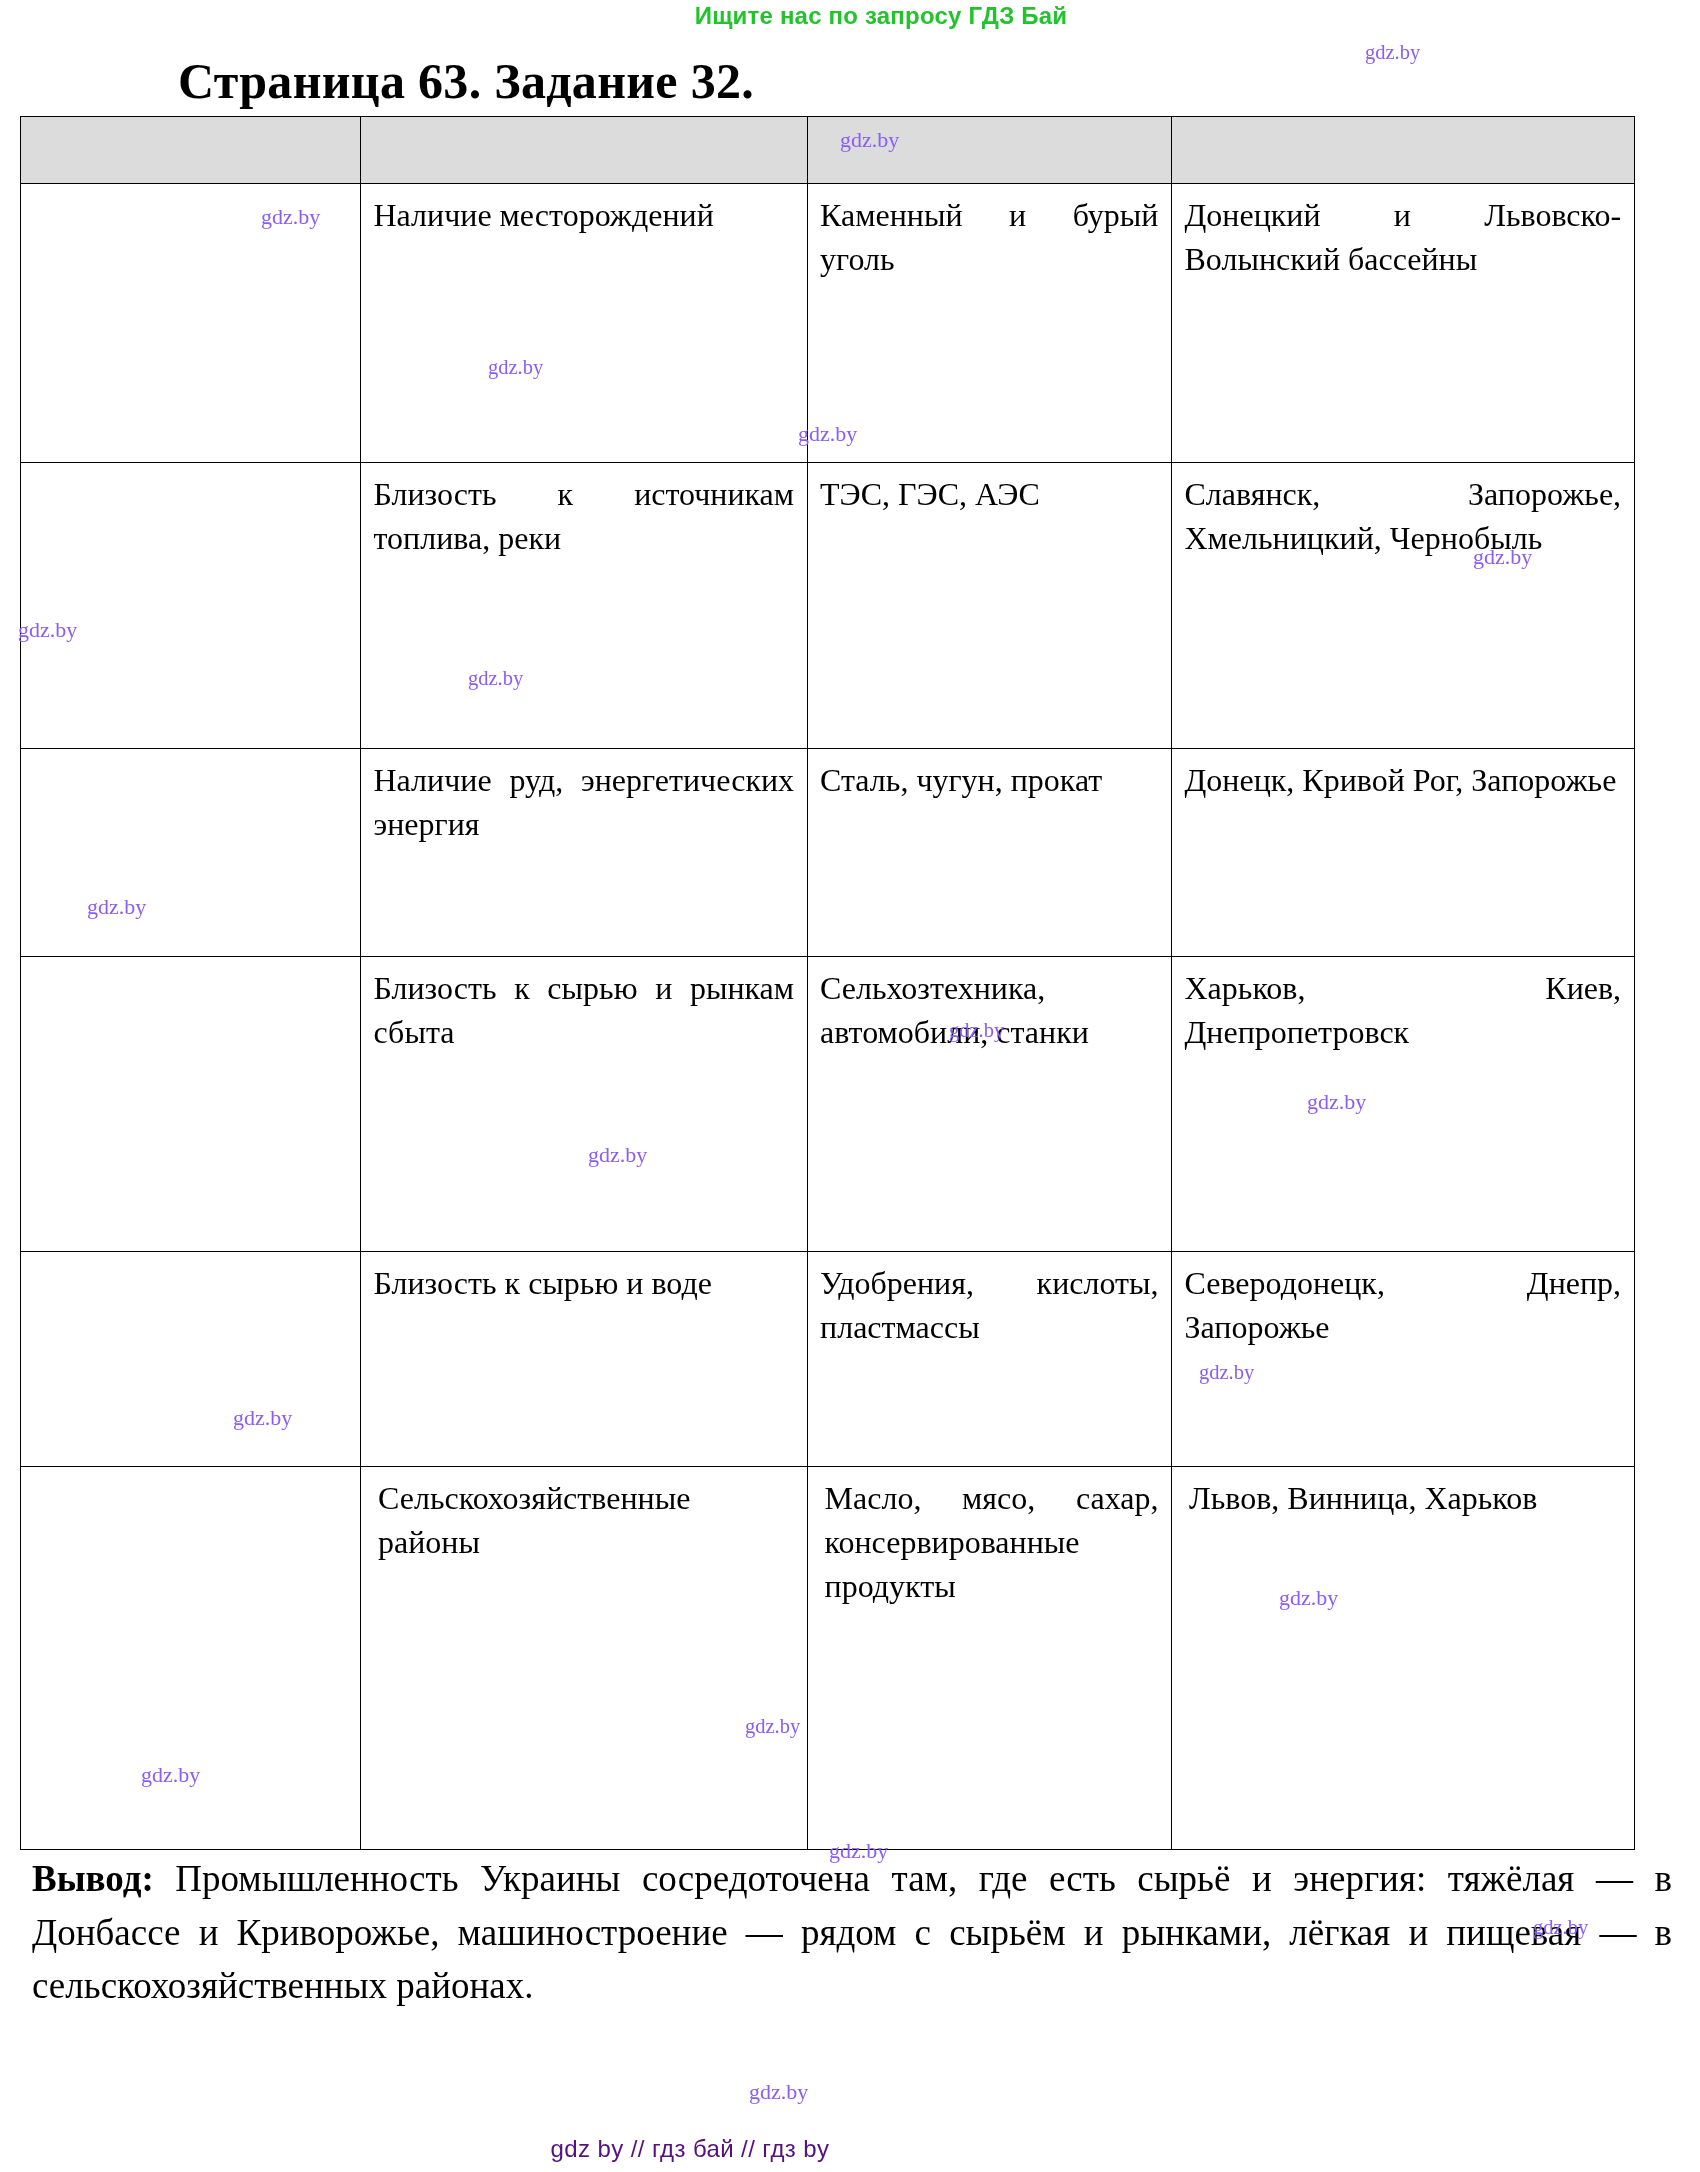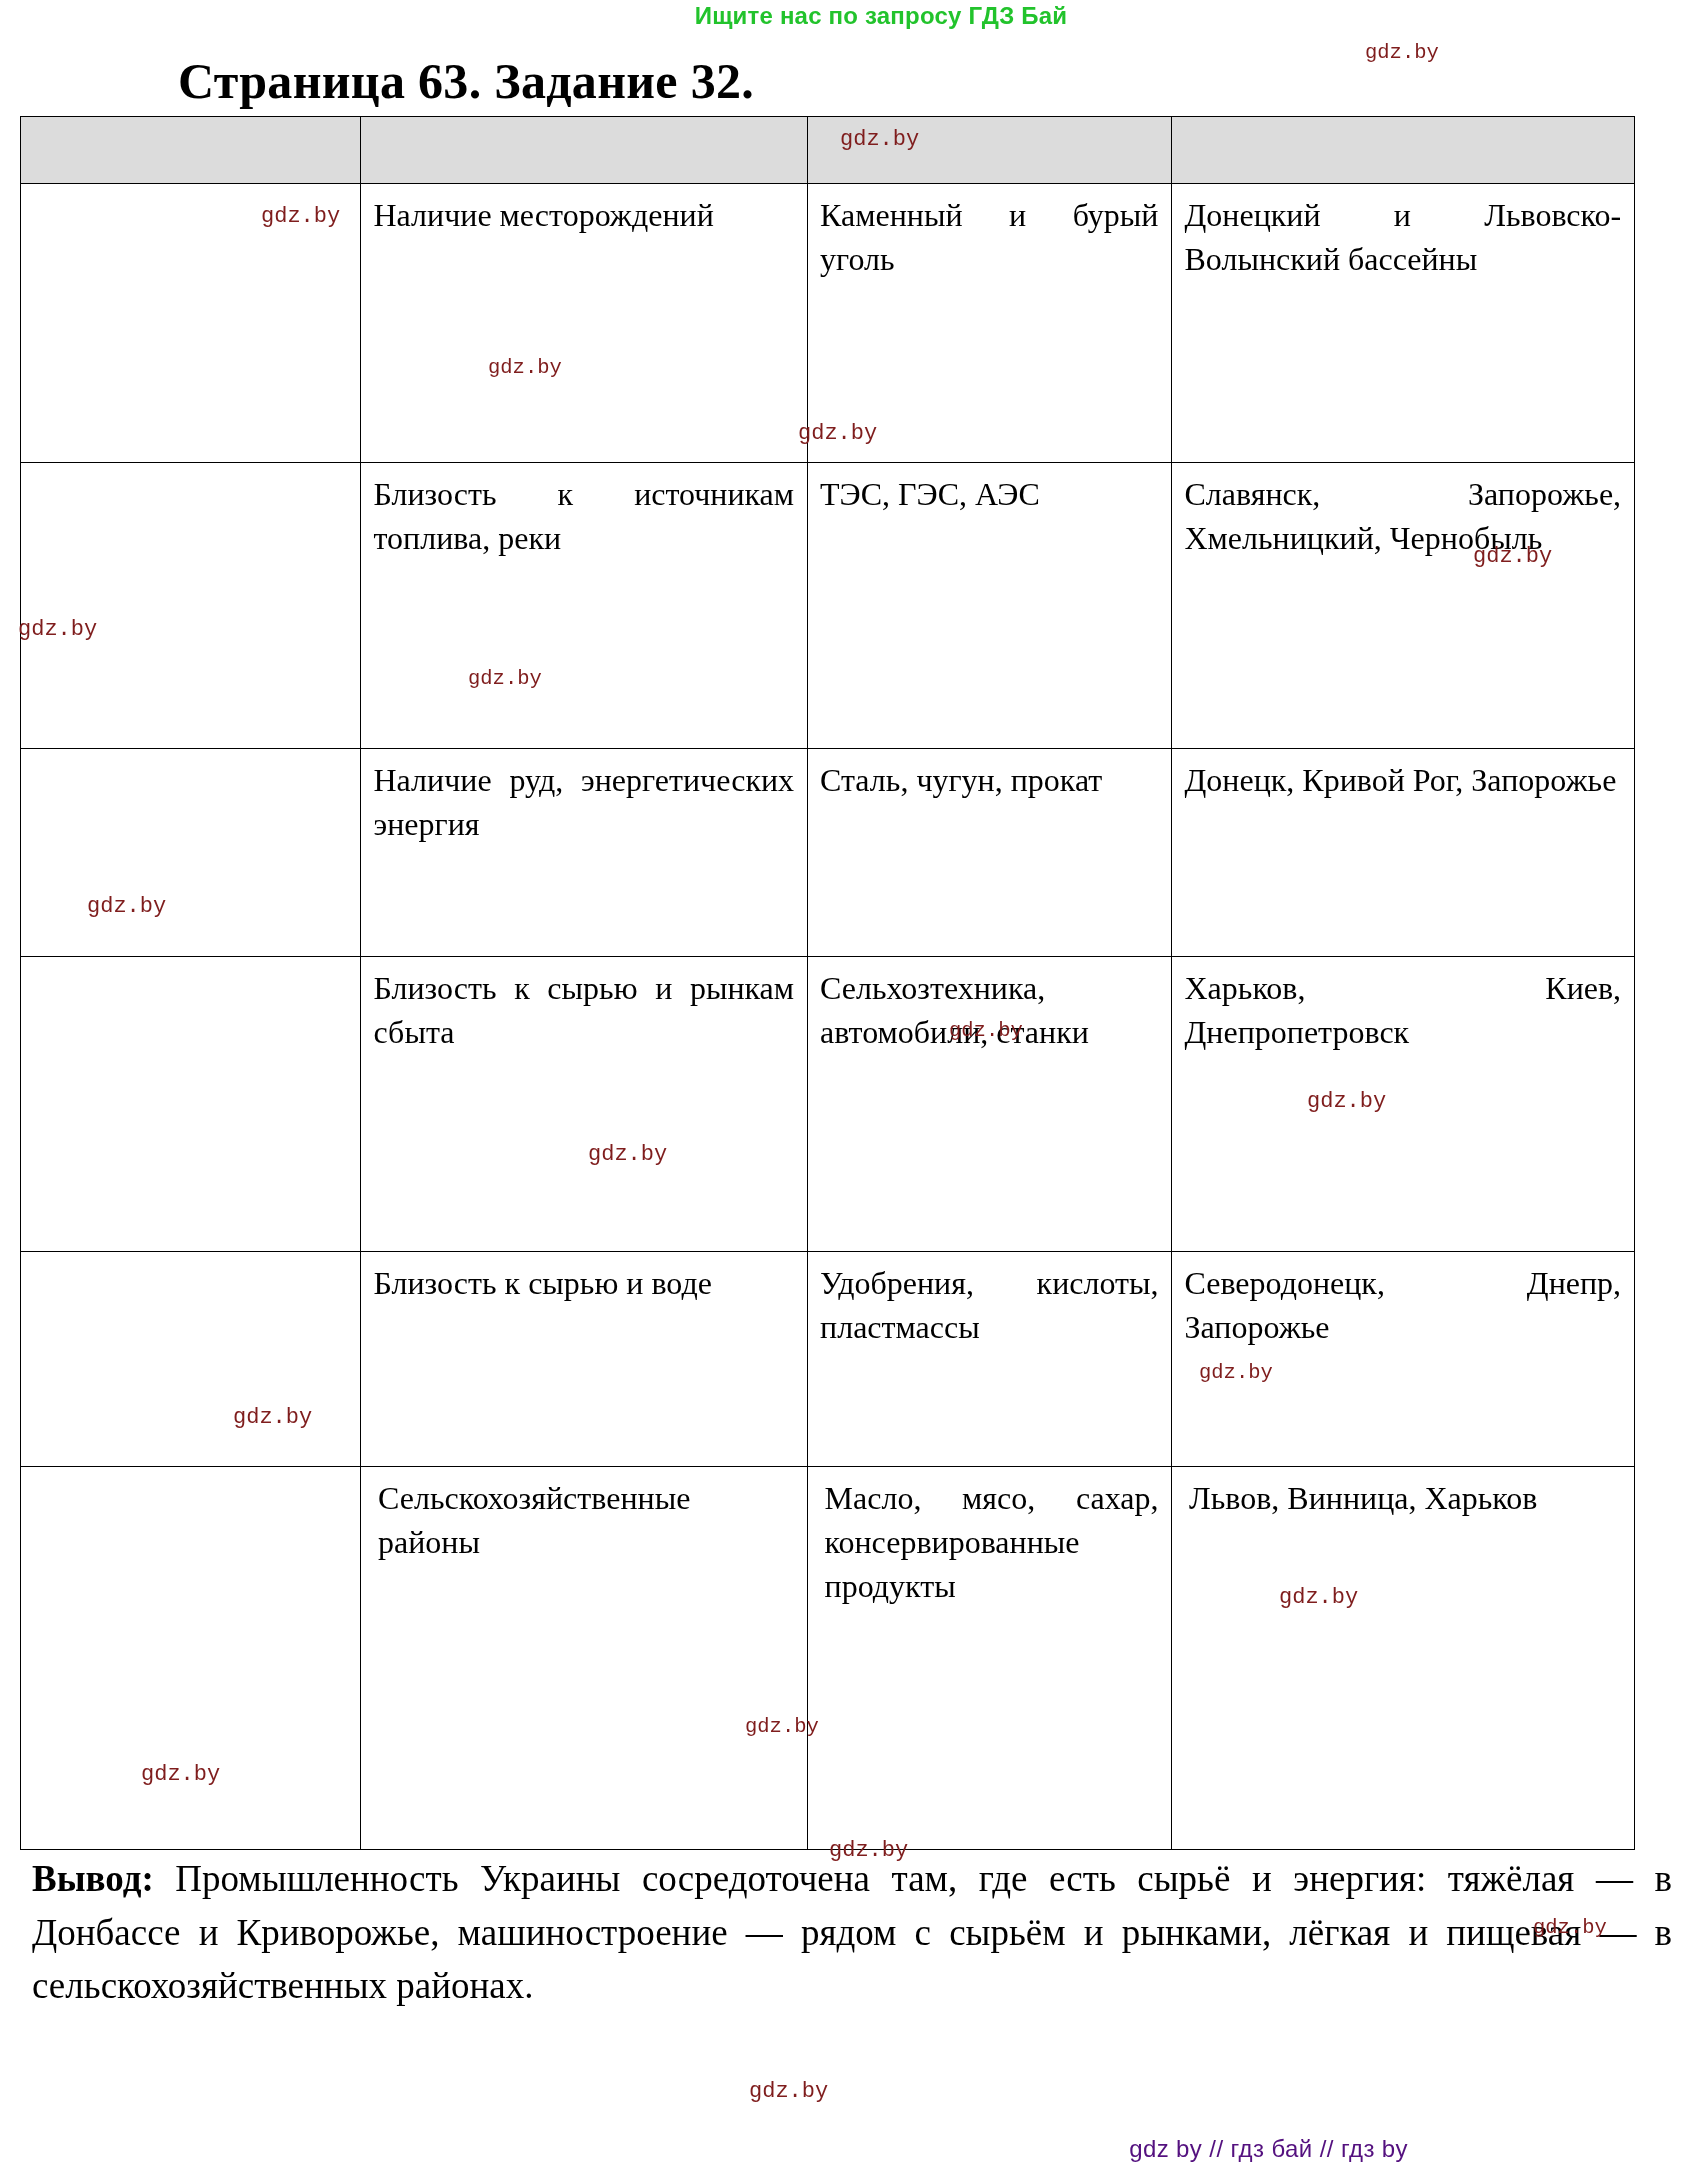--- a/index.html
+++ b/index.html
@@ -39,23 +39,23 @@
     font-family: "Liberation Serif", "DejaVu Serif", serif;
     font-weight: bold;
     font-size: 50px;
     letter-spacing: 0.3px;
     white-space: nowrap;
   }
 
   
   .wm {
     position: absolute;
-    font-family: Liberation Mono, monospace;
+    font-family: Liberation Serif, serif;
     font-size: 22px;
-    color: #7f1d1d;
+    color: #8b5cf6;
     white-space: nowrap;
     pointer-events: none;
   }
   .wm-sm { font-size: 20.5px; }
 
   
   .data-table {
     position: absolute;
     left: 19.6px;
     top: 116px;
@@ -114,26 +114,25 @@
   .conclusion .lead {
     font-weight: bold;
   }
 
   
   .footer {
     position: absolute;
     left: 0;
     top: 2135px;
     width: 1380px;
-    text-align: right;
+    text-align: center;
     font-family: "Liberation Sans", "DejaVu Sans", sans-serif;
     font-size: 24px;
     color: #54117f;
     letter-spacing: 0.4px;
-    padding-left: 28px;
   }
 </style>
 </head>
 <body>
 
 <div class="promo-banner">Ищите нас по запросу ГДЗ Бай</div>
 
 <div class="page-title">Страница 63. Задание 32.</div>
 
 <table class="data-table">

